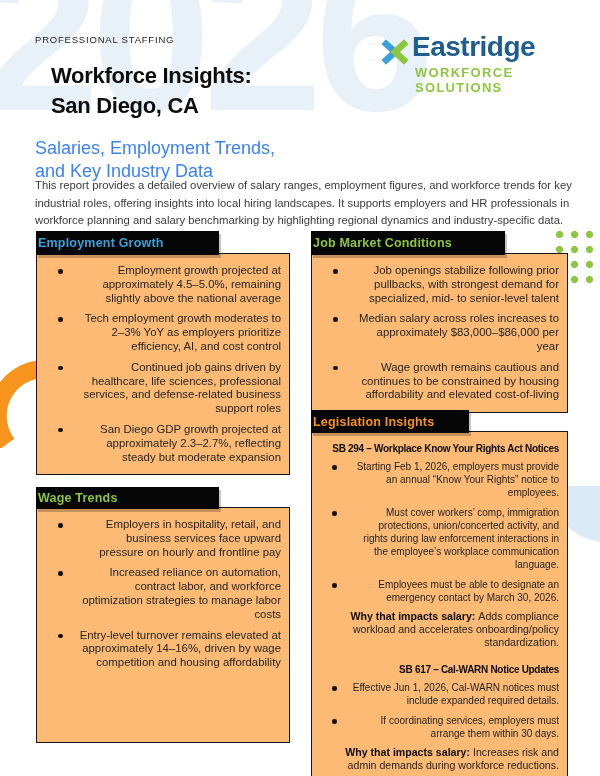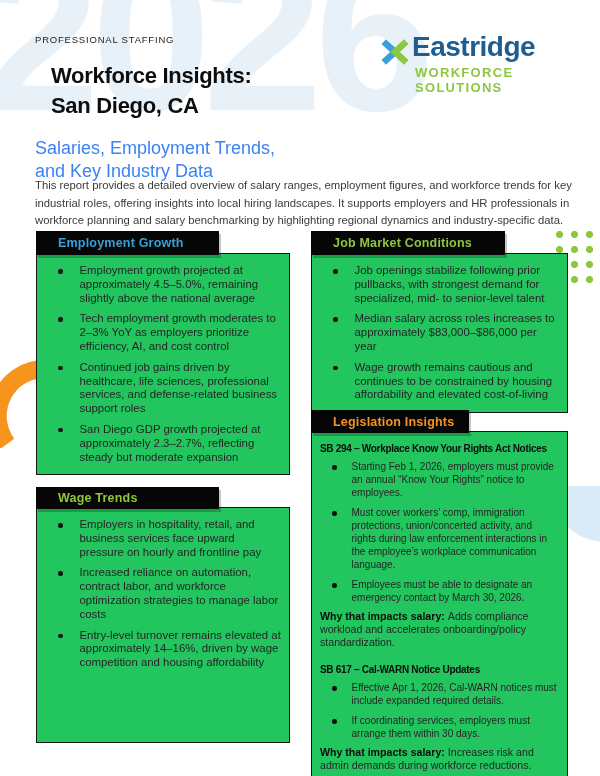--- a/index.html
+++ b/index.html
@@ -35,27 +35,27 @@
   .logo-name{font-size:28px;font-weight:700;color:#1f5d8f;letter-spacing:-.5px;line-height:30px;margin-left:1px;}
   .logo-tag{font-size:13px;font-weight:700;color:#8dc63f;letter-spacing:1.3px;margin:-4px 0 0 36px;}
   .intro{
     position:absolute;left:35px;top:166px;width:537px;z-index:2;
     font-size:11.3px;line-height:17.5px;color:#3a3a3a;
   }
   
   .sec{position:absolute;z-index:2;}
   .tab{
     position:relative;z-index:3;height:24px;width:183px;background:#060606;
-    display:flex;align-items:center;padding-left:22px;box-sizing:border-box;
+    display:flex;align-items:center;padding-left:2px;box-sizing:border-box;
     margin-bottom:-2px;box-shadow:2px 3px 0 rgba(0,0,0,.22);
   }
   .tab span{font-size:12.5px;font-weight:700;letter-spacing:.2px;}
   .box{
-    position:relative;background:#22c55e;border:1.6px solid #161616;
-    box-sizing:border-box;padding:10px 8px 10px 0;
+    position:relative;background:#fdba74;border:1.6px solid #161616;
+    box-sizing:border-box;padding:10px 8px 10px 0;text-align:right;
   }
   ul.blist{list-style:none;margin:0;padding:0;}
   .brow{display:flex;margin-bottom:7px;}
   .brow:last-child{margin-bottom:0;}
   .bdot{flex:0 0 auto;width:4.5px;height:4.5px;border-radius:50%;background:#111;margin:5px 0 0 21px;}
   .btxt{flex:1;margin-left:17px;font-size:11.4px;line-height:13.8px;color:#252525;}
   
   .box.leg{padding:9px 8px 9px 8px;}
   .leg h3{margin:2px 0 6px 0;font-size:10px;font-weight:700;letter-spacing:-.3px;color:#0d0d0d;}
   .leg .brow .bdot{margin-left:12px;}
@@ -201,21 +201,21 @@
           </li>
         </ul>
       <p class="impact"><b>Why that impacts salary:</b><span>Adds compliance workload and accelerates onboarding/policy standardization.</span></p>
 
       <div class="group2">
         <h3>SB 617 – Cal-WARN Notice Updates</h3>
         <ul class="blist">
 
             <li class="brow">
               <span class="bdot"></span>
-              <span class="btxt">Effective Apr 1, 2026, Cal-WARN notices must include expanded required details.</span>
+              <span class="btxt">Effective Jun 1, 2026, Cal-WARN notices must include expanded required details.</span>
             </li>
 
             <li class="brow">
               <span class="bdot"></span>
               <span class="btxt">If coordinating services, employers must arrange them within 30 days.</span>
             </li>
           </ul>
         <p class="impact"><b>Why that impacts salary:</b><span>Increases risk and admin demands during workforce reductions.</span></p>
       </div>
 

